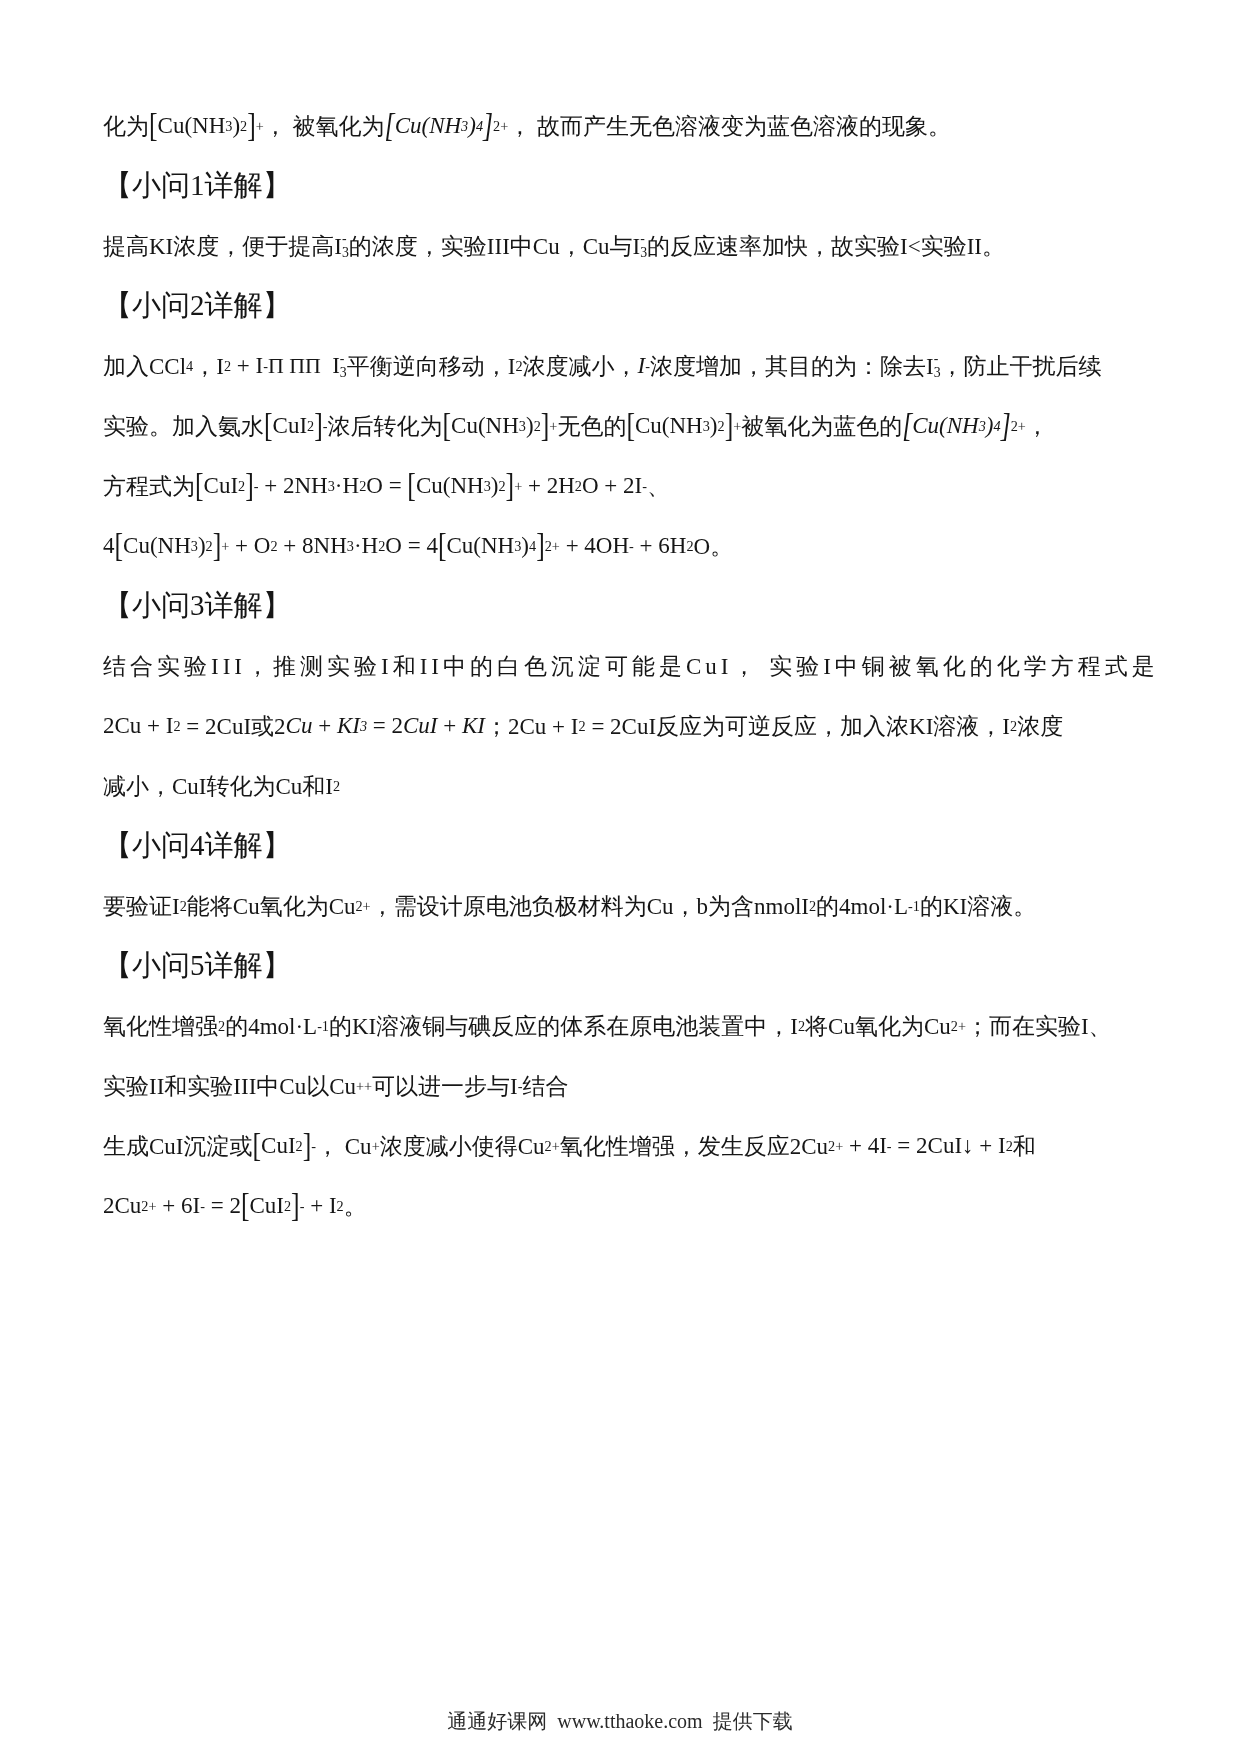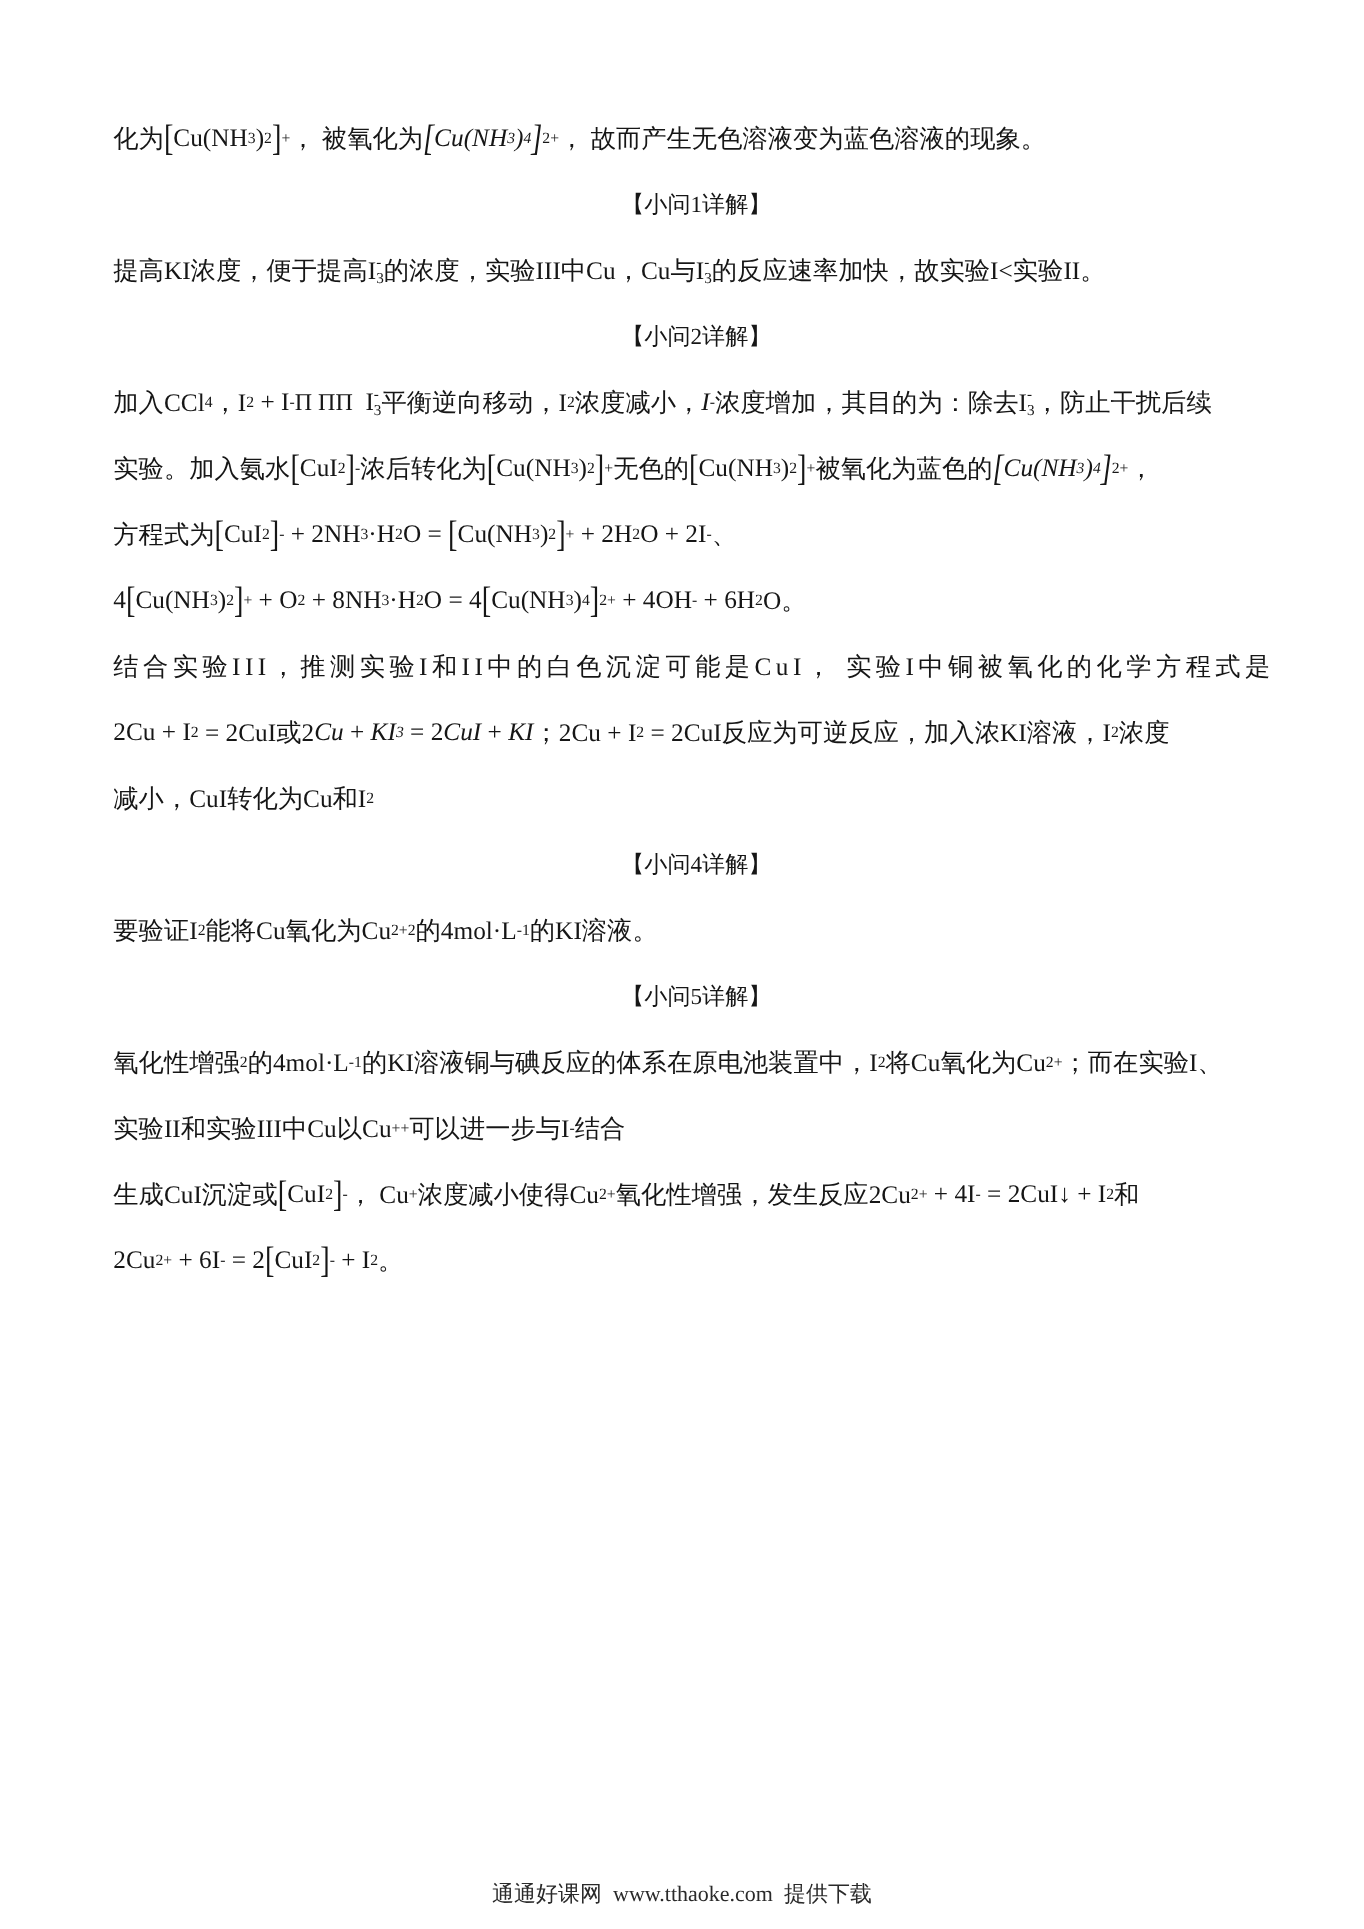--- a/index.html
+++ b/index.html
@@ -20,21 +20,21 @@
     left: 103px; top: 96px;
     width: 1060px;
   }
   .line {
     height: 60px;
     display: flex;
     align-items: center;
     font-size: 23px;
     white-space: pre;
   }
-  .line.heading { font-size: 21px; justify-content: center; }
+  .line.heading { font-size: 29px; }
   .line.spread { letter-spacing: 4px; }
   .sub { font-size: 0.62em; vertical-align: -0.28em; letter-spacing: 0; }
   .sup { font-size: 0.62em; vertical-align: 0.55em; letter-spacing: 0; }
   .stack {
     display: inline-flex;
     flex-direction: column;
     font-size: 0.6em;
     line-height: 1.0;
     vertical-align: -0.5em;
     text-align: left;
@@ -68,25 +68,26 @@
 <div class="page">
   <div class="doc-body" id="doc-body">
       <div class="line body"><span>化为</span><span class="bk">[</span><span>Cu(NH</span><span class="sub">3</span><span>)</span><span class="sub">2</span><span class="bk">]</span><span class="sup">+</span><span>， 被氧化为</span><span class="bk it">[</span><span class="it">Cu(NH</span><span class="sub it">3</span><span class="it">)</span><span class="sub it">4</span><span class="bk it">]</span><span class="sup">2+</span><span>， 故而产生无色溶液变为蓝色溶液的现象。</span></div>
       <div class="line heading"><span>【小问1详解】</span></div>
       <div class="line body"><span>提高KI浓度，便于提高I</span><span class="stack"><span class="st-t">-</span><span class="st-b">3</span></span><span>的浓度，实验III中Cu，Cu与I</span><span class="stack"><span class="st-t">-</span><span class="st-b">3</span></span><span>的反应速率加快，故实验I&lt;实验II。</span></div>
       <div class="line heading"><span>【小问2详解】</span></div>
       <div class="line body"><span>加入CCl</span><span class="sub">4</span><span>，I</span><span class="sub">2</span><span> + I</span><span class="sup">-</span><span class="raised">Π ΠΠ</span><span>  I</span><span class="stack"><span class="st-t">-</span><span class="st-b">3</span></span><span>平衡逆向移动，I</span><span class="sub">2</span><span>浓度减小，</span><span class="it">I</span><span class="sup">-</span><span>浓度增加，其目的为：除去I</span><span class="stack"><span class="st-t">-</span><span class="st-b">3</span></span><span>，防止干扰后续</span></div>
       <div class="line body"><span>实验。加入氨水</span><span class="bk">[</span><span>CuI</span><span class="sub">2</span><span class="bk">]</span><span class="sup">-</span><span>浓后转化为</span><span class="bk">[</span><span>Cu(NH</span><span class="sub">3</span><span>)</span><span class="sub">2</span><span class="bk">]</span><span class="sup">+</span><span>无色的</span><span class="bk">[</span><span>Cu(NH</span><span class="sub">3</span><span>)</span><span class="sub">2</span><span class="bk">]</span><span class="sup">+</span><span>被氧化为蓝色的</span><span class="bk it">[</span><span class="it">Cu(NH</span><span class="sub it">3</span><span class="it">)</span><span class="sub it">4</span><span class="bk it">]</span><span class="sup">2+</span><span>，</span></div>
       <div class="line body"><span>方程式为</span><span class="bk">[</span><span>CuI</span><span class="sub">2</span><span class="bk">]</span><span class="sup">-</span><span> + 2NH</span><span class="sub">3</span><span>·H</span><span class="sub">2</span><span>O = </span><span class="bk">[</span><span>Cu(NH</span><span class="sub">3</span><span>)</span><span class="sub">2</span><span class="bk">]</span><span class="sup">+</span><span> + 2H</span><span class="sub">2</span><span>O + 2I</span><span class="sup">-</span><span>、</span></div>
       <div class="line body"><span>4</span><span class="bk">[</span><span>Cu(NH</span><span class="sub">3</span><span>)</span><span class="sub">2</span><span class="bk">]</span><span class="sup">+</span><span> + O</span><span class="sub">2</span><span> + 8NH</span><span class="sub">3</span><span>·H</span><span class="sub">2</span><span>O = 4</span><span class="bk">[</span><span>Cu(NH</span><span class="sub">3</span><span>)</span><span class="sub">4</span><span class="bk">]</span><span class="sup">2+</span><span> + 4OH</span><span class="sup">-</span><span> + 6H</span><span class="sub">2</span><span>O。</span></div>
+      <div class="line heading"><span>【小问3详解】</span></div>
       <div class="line body spread"><span>结合实验III，推测实验I和II中的白色沉淀可能是CuI， 实验I中铜被氧化的化学方程式是</span></div>
       <div class="line body"><span>2Cu + I</span><span class="sub">2</span><span> = 2CuI或2</span><span class="it">Cu</span><span> + </span><span class="it">KI</span><span class="sub it">3</span><span> = 2</span><span class="it">CuI</span><span> + </span><span class="it">KI</span><span>；2Cu + I</span><span class="sub">2</span><span> = 2CuI反应为可逆反应，加入浓KI溶液，I</span><span class="sub">2</span><span>浓度</span></div>
       <div class="line body"><span>减小，CuI转化为Cu和I</span><span class="sub">2</span></div>
       <div class="line heading"><span>【小问4详解】</span></div>
-      <div class="line body"><span>要验证I</span><span class="sub">2</span><span>能将Cu氧化为Cu</span><span class="sup">2+</span><span class="sub">2</span><span>的4mol·L</span><span class="sup">-1</span><span>的KI溶液。</span></div>
+      <div class="line body"><span>要验证I</span><span class="sub">2</span><span>能将Cu氧化为Cu</span><span class="sup">2+</span><span>，需设计原电池负极材料为Cu，b为含nmolI</span><span class="sub">2</span><span>的4mol·L</span><span class="sup">-1</span><span>的KI溶液。</span></div>
       <div class="line heading"><span>【小问5详解】</span></div>
       <div class="line body"><span>氧化性增强</span><span class="sub">2</span><span>的4mol·L</span><span class="sup">-1</span><span>的KI溶液铜与碘反应的体系在原电池装置中，I</span><span class="sub">2</span><span>将Cu氧化为Cu</span><span class="sup">2+</span><span>；而在实验I、</span></div>
       <div class="line body"><span>实验II和实验III中Cu以Cu</span><span class="sup">+</span><span class="sup">+</span><span>可以进一步与I</span><span class="sup">-</span><span>结合</span></div>
       <div class="line body"><span>生成CuI沉淀或</span><span class="bk">[</span><span>CuI</span><span class="sub">2</span><span class="bk">]</span><span class="sup">-</span><span>， Cu</span><span class="sup">+</span><span>浓度减小使得Cu</span><span class="sup">2+</span><span>氧化性增强，发生反应2Cu</span><span class="sup">2+</span><span> + 4I</span><span class="sup">-</span><span> = 2CuI↓ + I</span><span class="sub">2</span><span>和</span></div>
       <div class="line body"><span>2Cu</span><span class="sup">2+</span><span> + 6I</span><span class="sup">-</span><span> = 2</span><span class="bk">[</span><span>CuI</span><span class="sub">2</span><span class="bk">]</span><span class="sup">-</span><span> + I</span><span class="sub">2</span><span>。</span></div>
     </div>
   <div class="footer"><span>通通好课网</span><span>  </span><span>www.tthaoke.com</span><span>  </span><span>提供下载</span></div>
 </div>
 
 </body></html>

